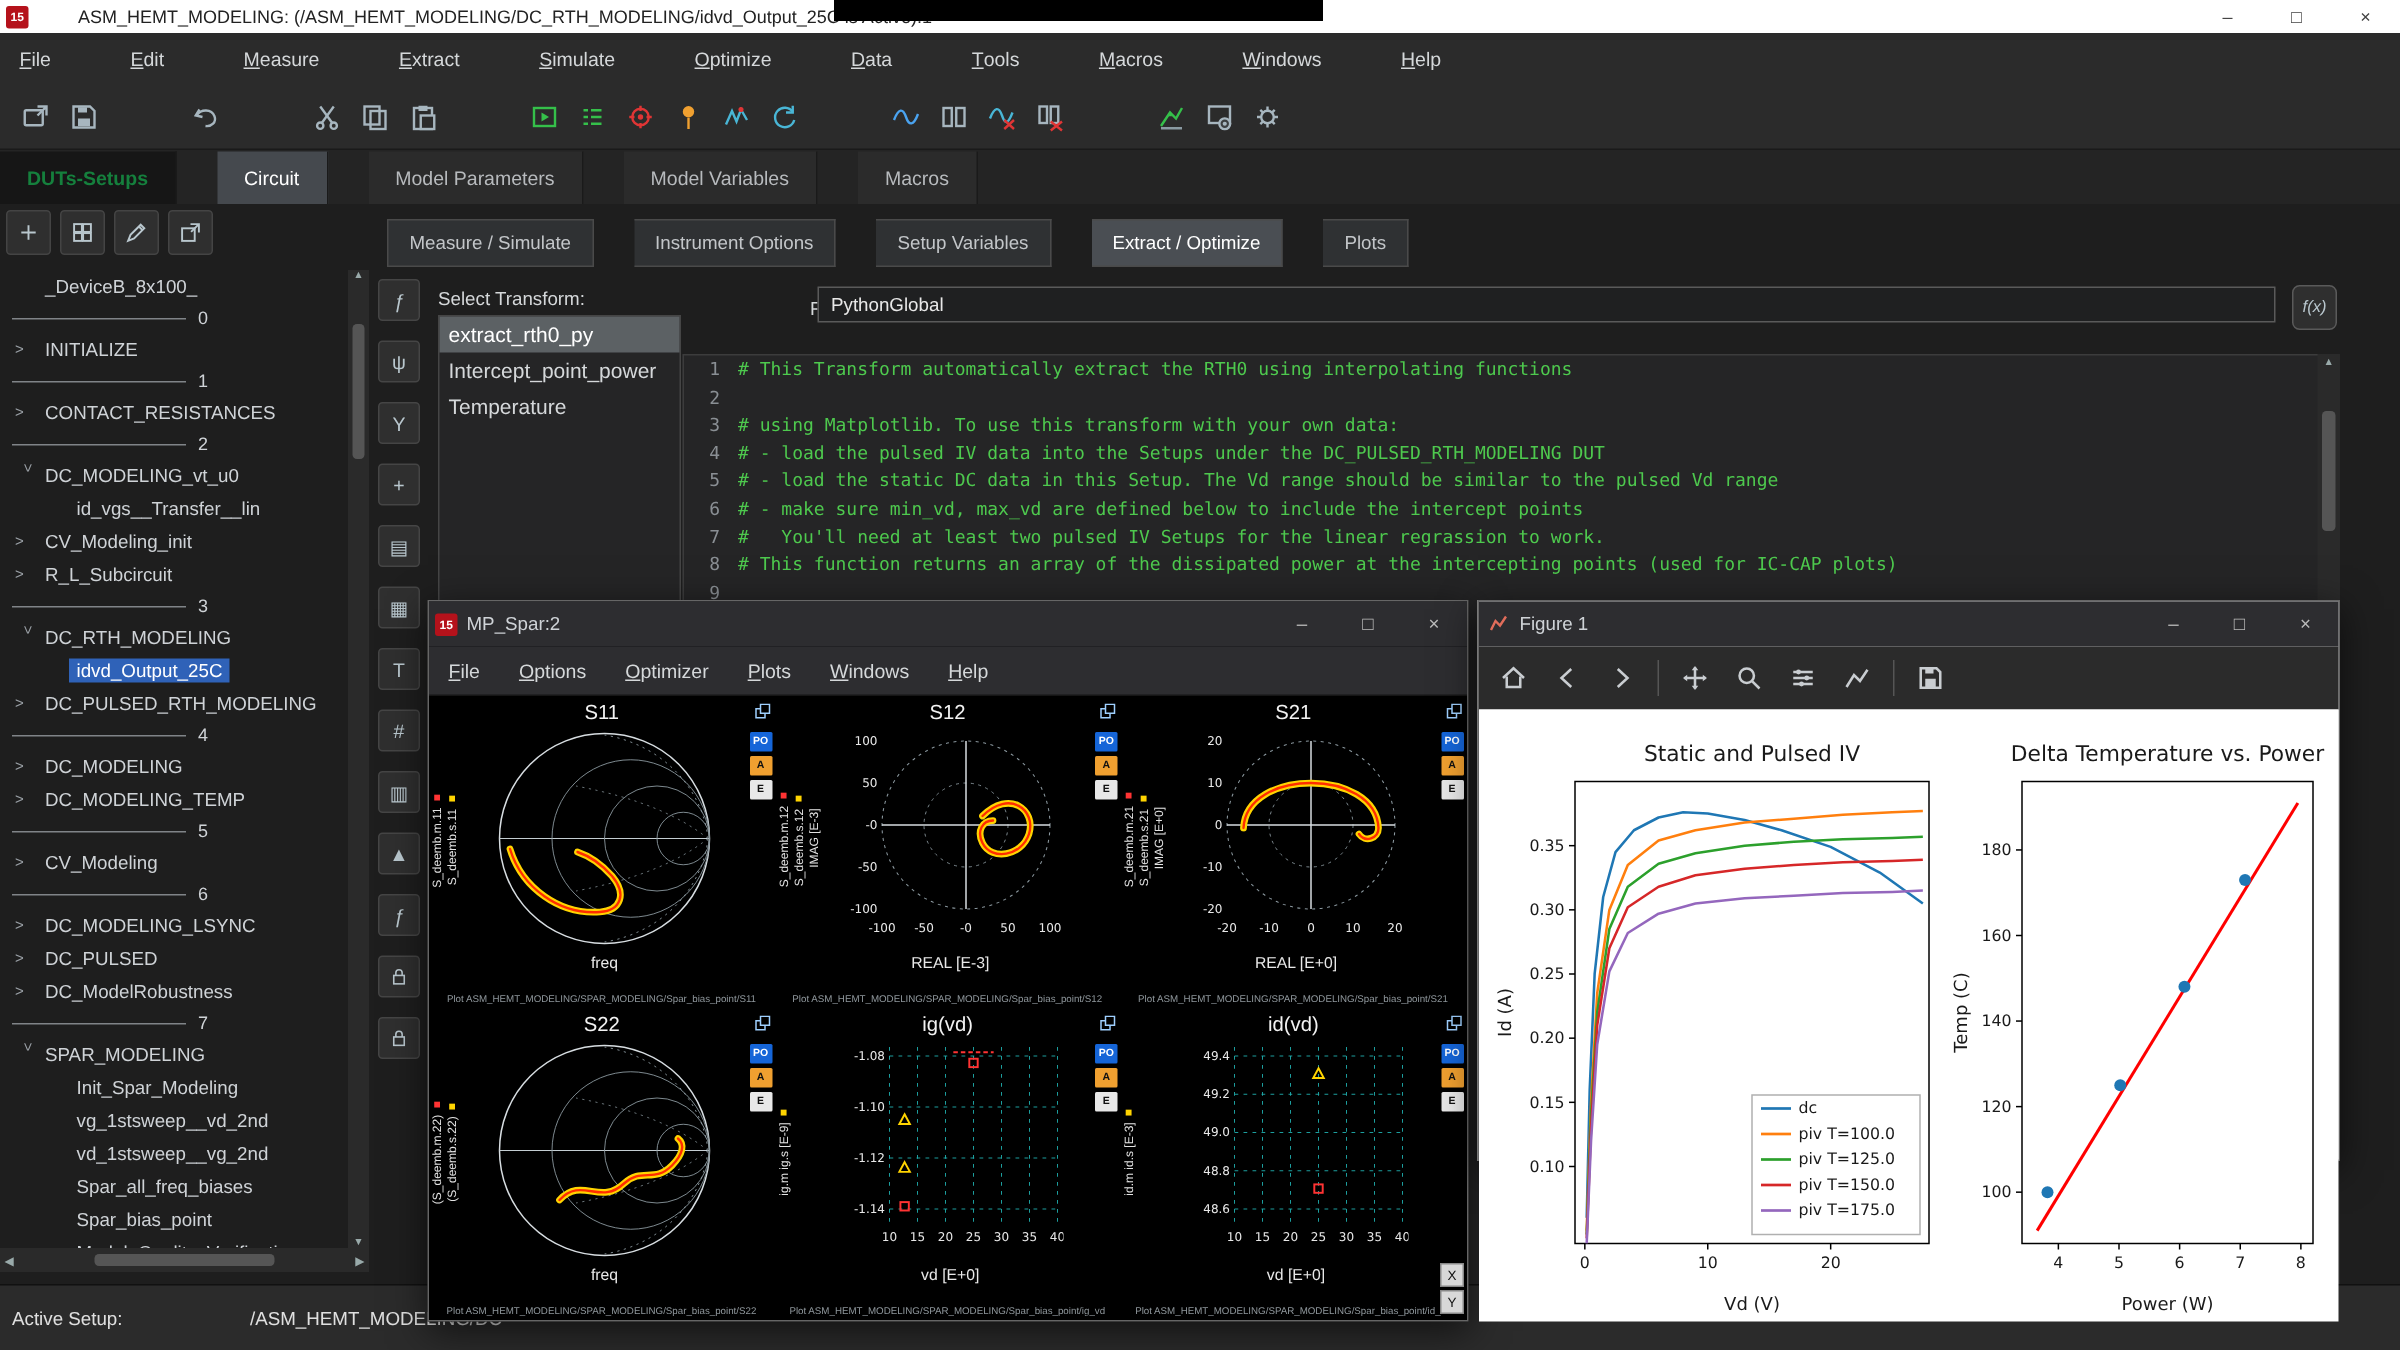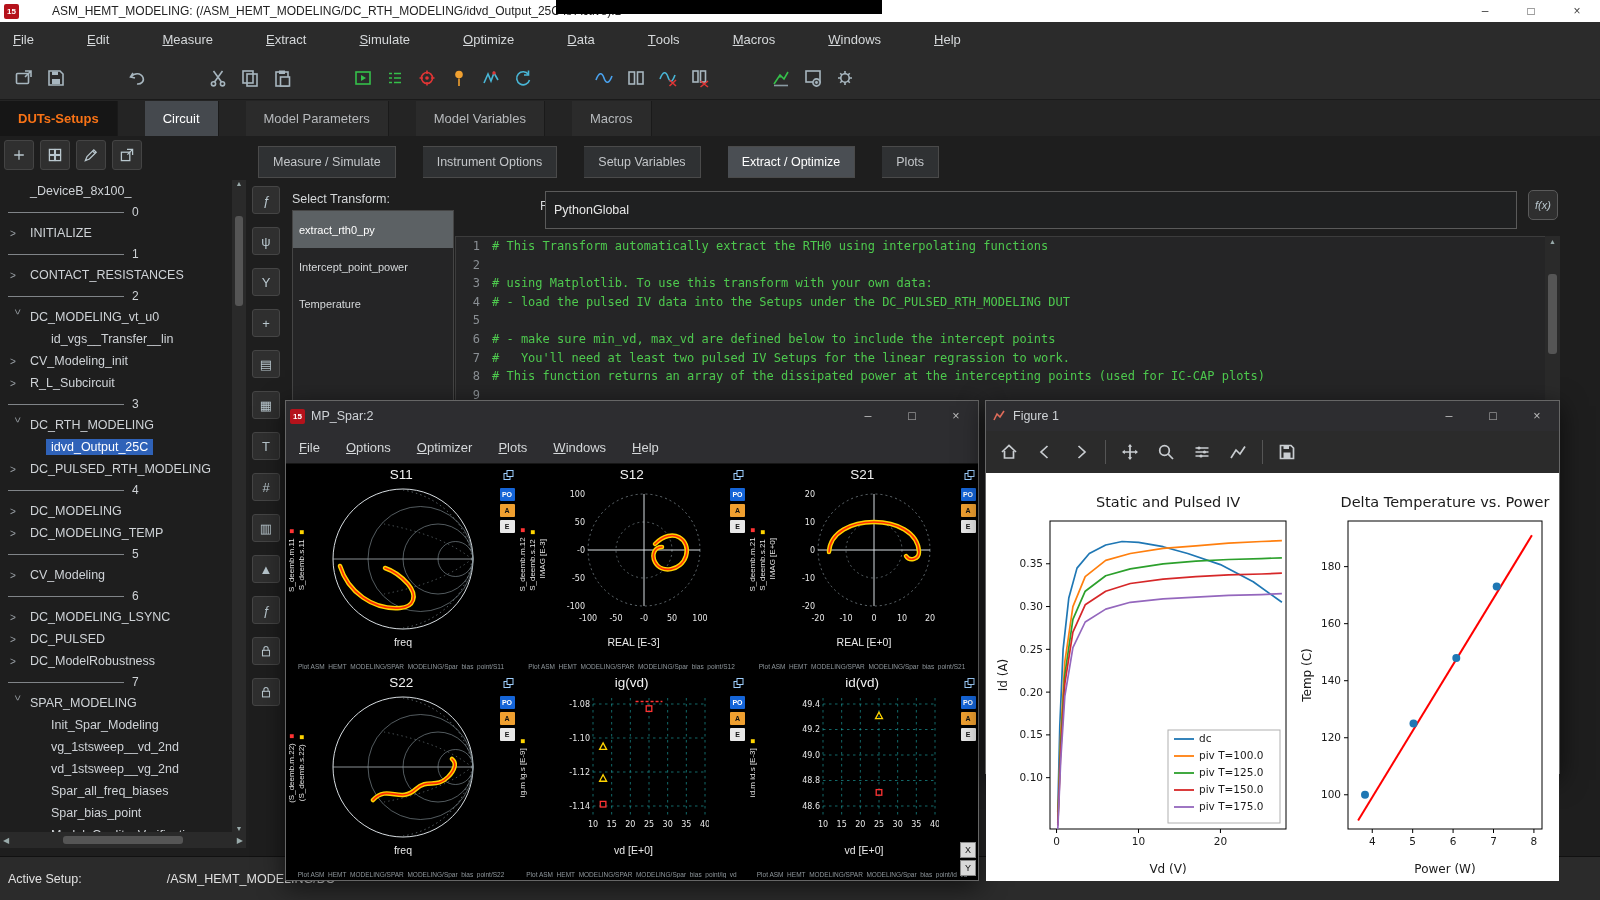--- a/index.html
+++ b/index.html
@@ -23,21 +23,21 @@
   .menu-item{color:#d5d8da;font-size:13px;padding:0 13px;height:100%;display:flex;align-items:center;}
   .menu-item u{text-decoration:underline;}
   #toolbar{left:0;top:56px;width:1600px;height:44px;background:#2b2b2b;display:flex;align-items:center;
            border-bottom:1px solid #1a1a1a;padding-left:8px;box-sizing:border-box;}
   .tgroup{display:flex;margin-right:22px;}
   .tbtn{width:32px;height:32px;display:flex;align-items:center;justify-content:center;border-radius:3px;}
   .tbtn svg{stroke:#a7b6bf;fill:none;stroke-width:1.6;}
   #maintabs{left:0;top:100px;width:1600px;height:36px;background:#242424;display:flex;align-items:flex-end;}
   .mtab{height:35px;display:flex;align-items:center;padding:0 18px;font-size:13px;color:#b7babd;
         background:#2b2b2b;border-right:1px solid #1a1a1a;}
-  .mtab.first{background:#161616;color:#f97316;font-weight:bold;}
+  .mtab.first{background:#161616;color:#15803d;font-weight:bold;}
   .mtab.active{background:#45494e;color:#fff;margin-top:17px;}
   
   #sbtools{left:4px;top:140px;display:flex;gap:6px;}
   .sbtn{width:30px;height:30px;display:flex;align-items:center;justify-content:center;background:#2f2f2f;
         border:1px solid #444;border-radius:3px;}
   .sbtn svg{stroke:#b9c7ce;fill:none;stroke-width:1.6;}
   #tree{left:0;top:180px;width:232px;height:652px;overflow:hidden;}
   .trow{height:22px;display:flex;align-items:center;color:#cfd3d7;font-size:12.5px;padding-left:10px;
         white-space:nowrap;}
   .trow .arr{width:15px;color:#9aa0a6;font-size:10px;flex:none;}
@@ -57,24 +57,24 @@
   .stab{height:30px;display:flex;align-items:center;padding:0 14px;font-size:12.5px;color:#c3c6c9;
         background:#2f3133;border:1px solid #4a4a4a;border-left:none;}
   .stab:first-child{border-left:1px solid #4a4a4a;}
   .stab.active{background:#4a4e53;color:#fff;}
   #sidestrip{left:252px;top:186px;width:30px;display:flex;flex-direction:column;gap:13px;}
   .vbtn{width:28px;height:28px;background:#2f2f2f;border:1px solid #454545;border-radius:3px;color:#b9c7ce;
         display:flex;align-items:center;justify-content:center;font-size:13px;}
   .vbtn svg{stroke:#b9c7ce;fill:none;stroke-width:1.5;}
   #tlabel{left:292px;top:192px;color:#d5d8da;font-size:12.5px;}
   #tlist{left:292px;top:210px;width:160px;height:622px;background:#252526;border:1px solid #454545;}
-  .titem{height:37px;display:flex;align-items:center;padding:0 6px;font-size:11px;color:#d5d8da;white-space:nowrap;}
+  .titem{height:24px;display:flex;align-items:center;padding:0 6px;font-size:14px;color:#d5d8da;white-space:nowrap;}
   .titem.sel{background:#5c6164;color:#fff;}
   #flabel{left:497px;top:199px;color:#d5d8da;font-size:12.5px;margin-left:43px;}
-  #finput{left:545px;top:191px;width:972px;height:38px;background:#1f2021;border:1px solid #5a5a5a;
+  #finput{left:545px;top:191px;width:972px;height:24px;background:#1f2021;border:1px solid #5a5a5a;
           color:#e8e8e8;font-size:12.5px;padding:0 8px;box-sizing:border-box;}
   #fxbtn{left:1528px;top:190px;width:28px;height:28px;border:1px solid #5a5a5a;border-radius:5px;
          color:#b9c7ce;display:flex;align-items:center;justify-content:center;font-size:11px;font-style:italic;
          background:#2f2f2f;}
   #codearea{left:455px;top:236px;width:1090px;height:620px;background:#252526;border:1px solid #3c3c3c;
             font-family:"DejaVu Sans Mono",monospace;font-size:12px;line-height:18.6px;overflow:hidden;}
   .cline{display:flex;white-space:pre;}
   .cline .ln{width:24px;text-align:right;color:#8a8f94;flex:none;margin-right:12px;}
   .cline .ct{color:#4ec94e;}
   #codescroll{left:1545px;top:236px;width:15px;height:620px;background:#2a2a2a;color:#9aa;font-size:7px;
@@ -490,21 +490,21 @@
       <div class="titem">Temperature</div>
     </div>
   <div id="flabel" class="abs">Function</div>
   <input id="finput" class="abs" value="PythonGlobal" style="">
   <div id="fxbtn" class="abs">f(x)</div>
   <div id="codearea" class="abs">
       <div class="cline"><span class="ln">1</span><span class="ct"># This Transform automatically extract the RTH0 using interpolating functions</span></div>
       <div class="cline"><span class="ln">2</span></div>
       <div class="cline"><span class="ln">3</span><span class="ct"># using Matplotlib. To use this transform with your own data:</span></div>
       <div class="cline"><span class="ln">4</span><span class="ct"># - load the pulsed IV data into the Setups under the DC_PULSED_RTH_MODELING DUT</span></div>
-      <div class="cline"><span class="ln">5</span></div>
+      <div class="cline"><span class="ln">5</span><span class="ct"># - load the static DC data in this Setup. The Vd range should be similar to the pulsed Vd range</span></div>
       <div class="cline"><span class="ln">6</span><span class="ct"># - make sure min_vd, max_vd are defined below to include the intercept points</span></div>
       <div class="cline"><span class="ln">7</span><span class="ct">#   You'll need at least two pulsed IV Setups for the linear regrassion to work.</span></div>
       <div class="cline"><span class="ln">8</span><span class="ct"># This function returns an array of the dissipated power at the intercepting points (used for IC-CAP plots)</span></div>
       <div class="cline"><span class="ln">9</span><span class="ct"></span></div>
     </div>
   <div id="codescroll" class="abs">
     <span>▲</span>
       <div class="thumb"></div>
     <span>▼</span>
   </div>

